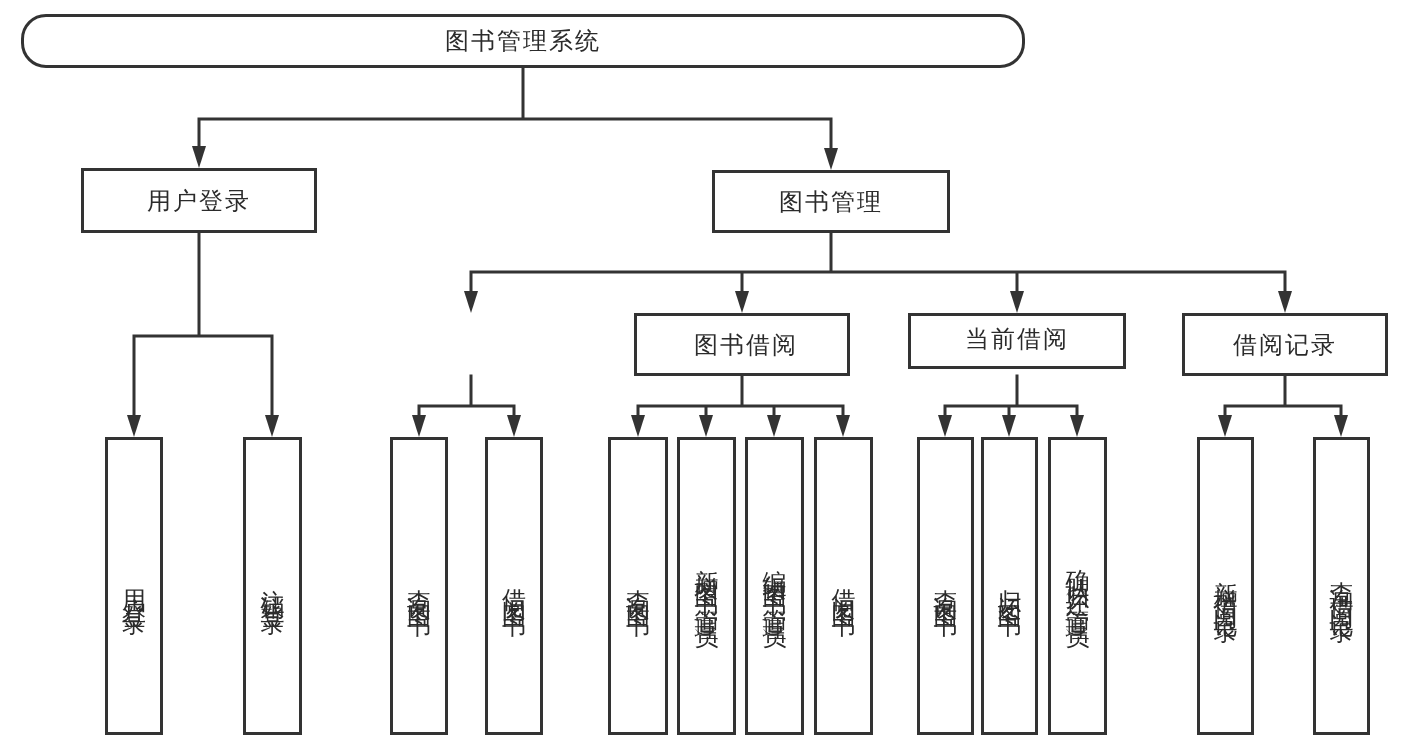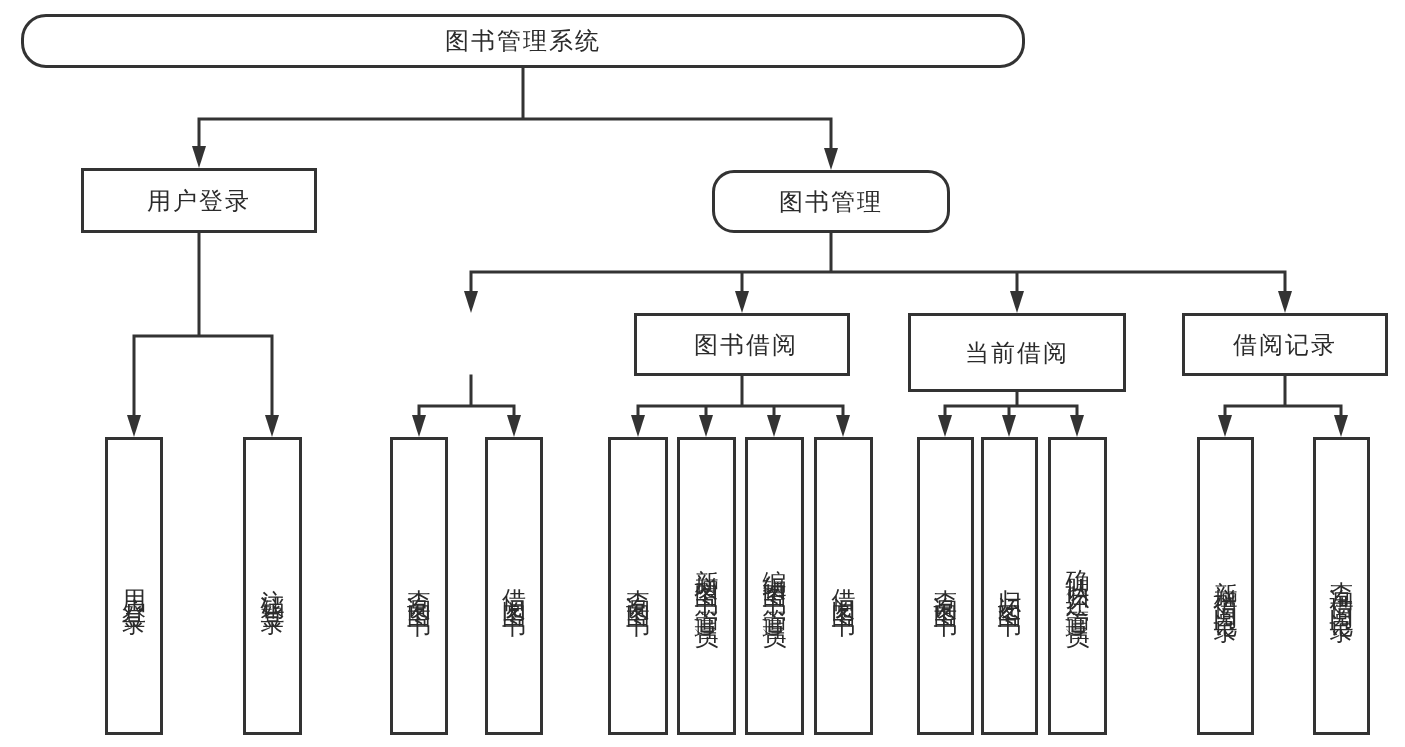--- a/index.html
+++ b/index.html
@@ -109,28 +109,28 @@
     </g>
   </svg>
 
   <div class="hbox" style="left:21px; top:14px; width:1004px; height:54px;border-radius:25px;">
     <span class="hlabel">图书管理系统</span>
   </div>
 
   <div class="hbox" style="left:81px; top:168px; width:236px; height:65px;">
     <span class="hlabel">用户登录</span>
   </div>
-  <div class="hbox" style="left:712px; top:170px; width:238px; height:63px;border-radius:22px;">
+  <div class="hbox" style="left:712px; top:170px; width:238px; height:63px;">
     <span class="hlabel">图书管理</span>
   </div>
 
   <div class="hbox" style="left:634px; top:313px; width:216px; height:63px;padding-left:8px;">
     <span class="hlabel">图书借阅</span>
   </div>
-  <div class="hbox" style="left:908px; top:313px; width:218px; height:79px;">
+  <div class="hbox" style="left:908px; top:313px; width:218px; height:56px;font-family:Liberation Mono, monospace;">
     <span class="hlabel">当前借阅</span>
   </div>
   <div class="hbox" style="left:1182px; top:313px; width:206px; height:63px;">
     <span class="hlabel">借阅记录</span>
   </div>
 
   <div class="vbox" style="left:105px; top:437px; width:58px; height:298px;">
     <span class="vlabel">用户登录</span>
   </div>
   <div class="vbox" style="left:243px; top:437px; width:59px; height:298px;">

